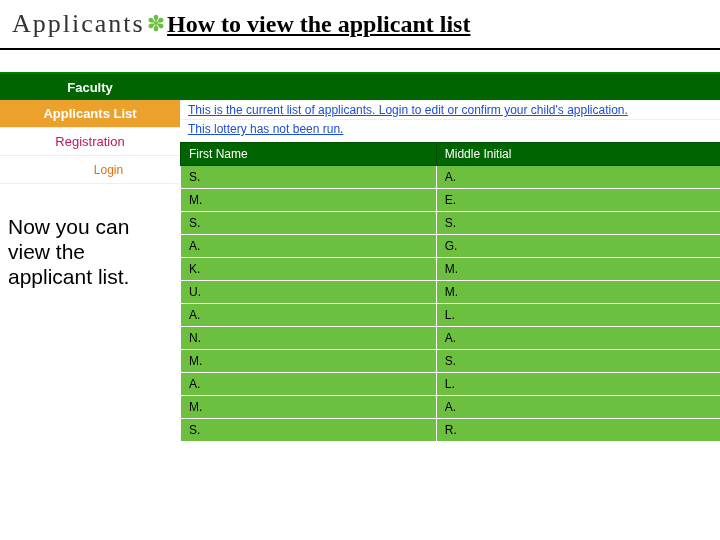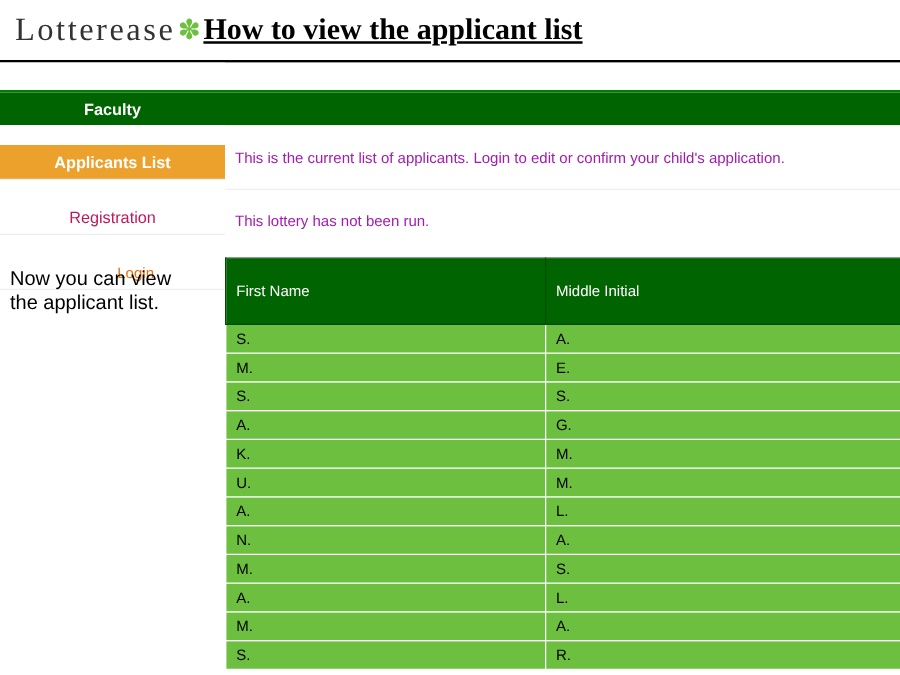--- a/index.html
+++ b/index.html
@@ -67,75 +67,75 @@
     background: #006400;
     height: 26px;
   }
   .nav-item {
     height: 28px;
     display: flex;
     align-items: center;
     justify-content: center;
     font-size: 13px;
     border-bottom: 1px solid #eee;
-    margin-top: 16px;
   }
   .nav-applicants {
     background: #eca12c;
     color: #fff;
     font-weight: bold;
   }
   .nav-reg { color: #be185d; }
   .nav-login { color: #e86f0a; font-size: 12px; padding-left: 37px; }
   .info-row {
-    padding: 18px 8px;
+    padding: 2px 8px;
     font-size: 12px;
-    color: #a21caf;
+    color: #1d4ed8;
     border-top: 1px solid #eee;
+    text-decoration: underline;
   }
   .table-wrap { margin-top: 4px; }
   .tbl {
     border-collapse: collapse;
     width: 610px;
     table-layout: fixed;
   }
   .tbl th {
     background: #006400;
     color: #fff;
     font-size: 12px;
     font-weight: normal;
-    padding: 19px 8px;
+    padding: 4px 8px;
     text-align: left;
     border: 1px solid #004d00;
   }
   .tbl td {
     background: #6cbf3f;
     font-size: 12px;
     padding: 4px 8px;
     border: 1px solid #fff;
     color: #000;
   }
   .left-notes {
     position: absolute;
     left: 8px;
     top: 214px;
     width: 140px;
     font-family: Arial, sans-serif;
-    font-size: 16px;
+    font-size: 21px;
     color: #000;
     line-height: 1.2;
   }
   .left-notes p { margin: 0 0 14px 0; }
 </style>
 </head>
 <body>
 
 <div class="header">
   <div class="logo">
-    <span>Lotterease</span>
+    <span>Applicants</span>
     <span class="flower">✽</span>
   </div>
   <div class="slide-title">How to view the applicant list</div>
 </div>
 
 <div class="app-area">
 
   <div class="sidebar">
     <div class="top-white"></div>
     <div class="header-bar">Faculty</div>

